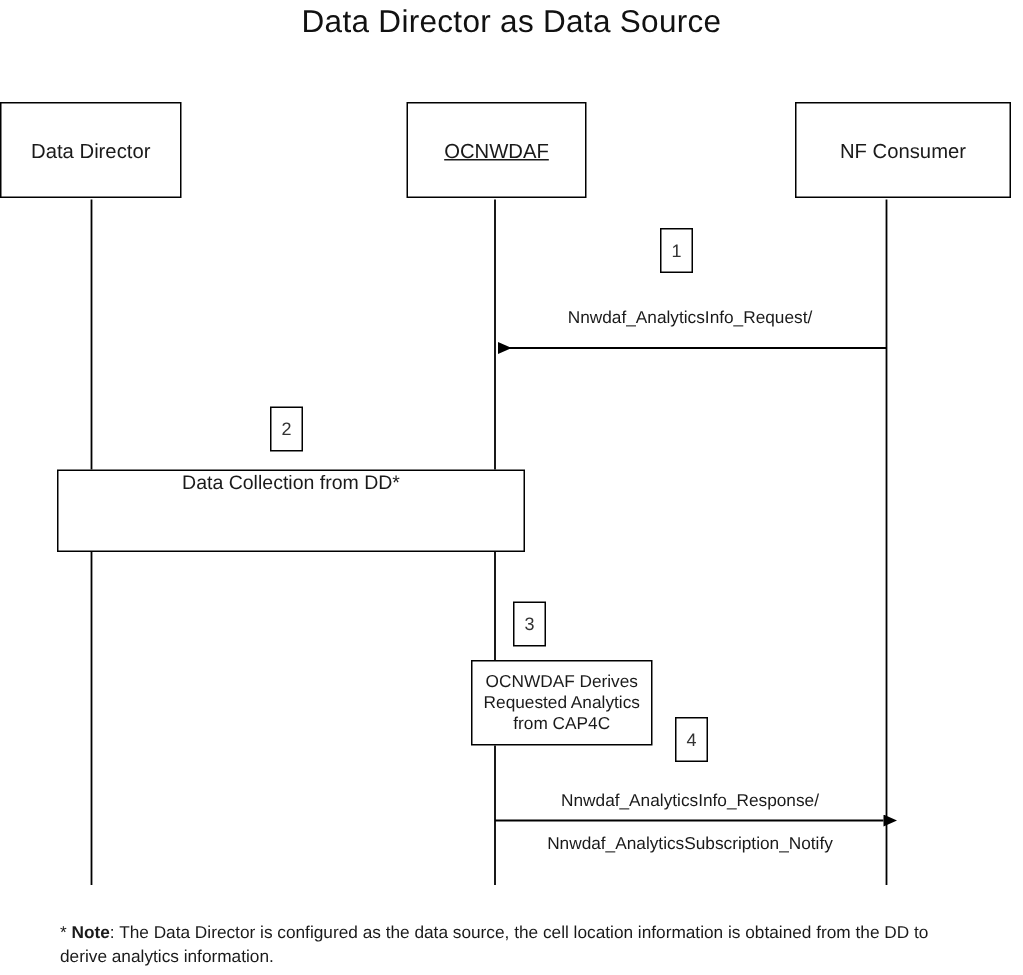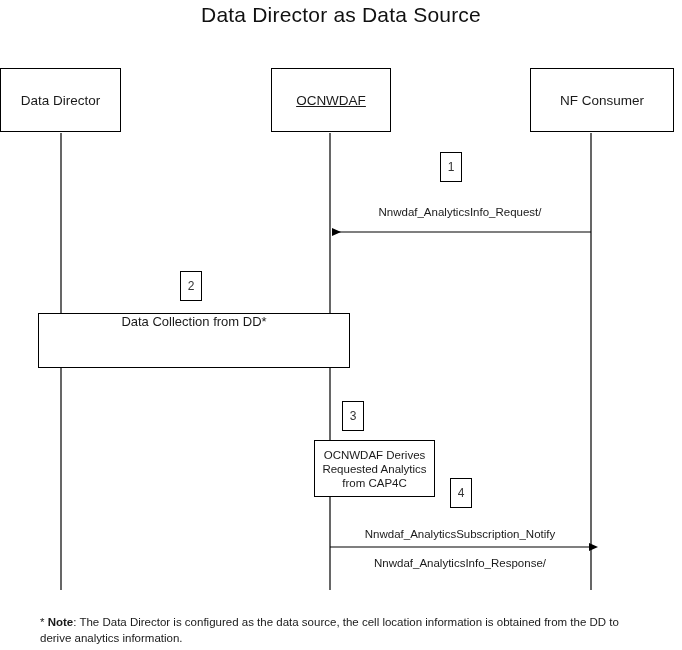--- a/index.html
+++ b/index.html
@@ -182,21 +182,21 @@
     <span>OCNWDAF Derives</span>
     <span>Requested Analytics</span>
     <span>from CAP4C</span>
   </div>
 
   <div class="step-marker" style="left:450px; top:478px; width:22px; height:30px;">
     <span>4</span>
   </div>
 
   <div class="message-label" style="left:325px; top:512px; width:270px;">
+    <div>Nnwdaf_AnalyticsInfo_Response/</div>
     <div>Nnwdaf_AnalyticsSubscription_Notify</div>
-    <div>Nnwdaf_AnalyticsInfo_Response/</div>
   </div>
 
   <div class="footnote">
     <span>* </span><span class="note-word">Note</span><span>: The Data Director is configured as the data source, the cell location information is obtained from the DD to derive analytics information.</span>
   </div>
 
 </div>
 
 </body></html>

